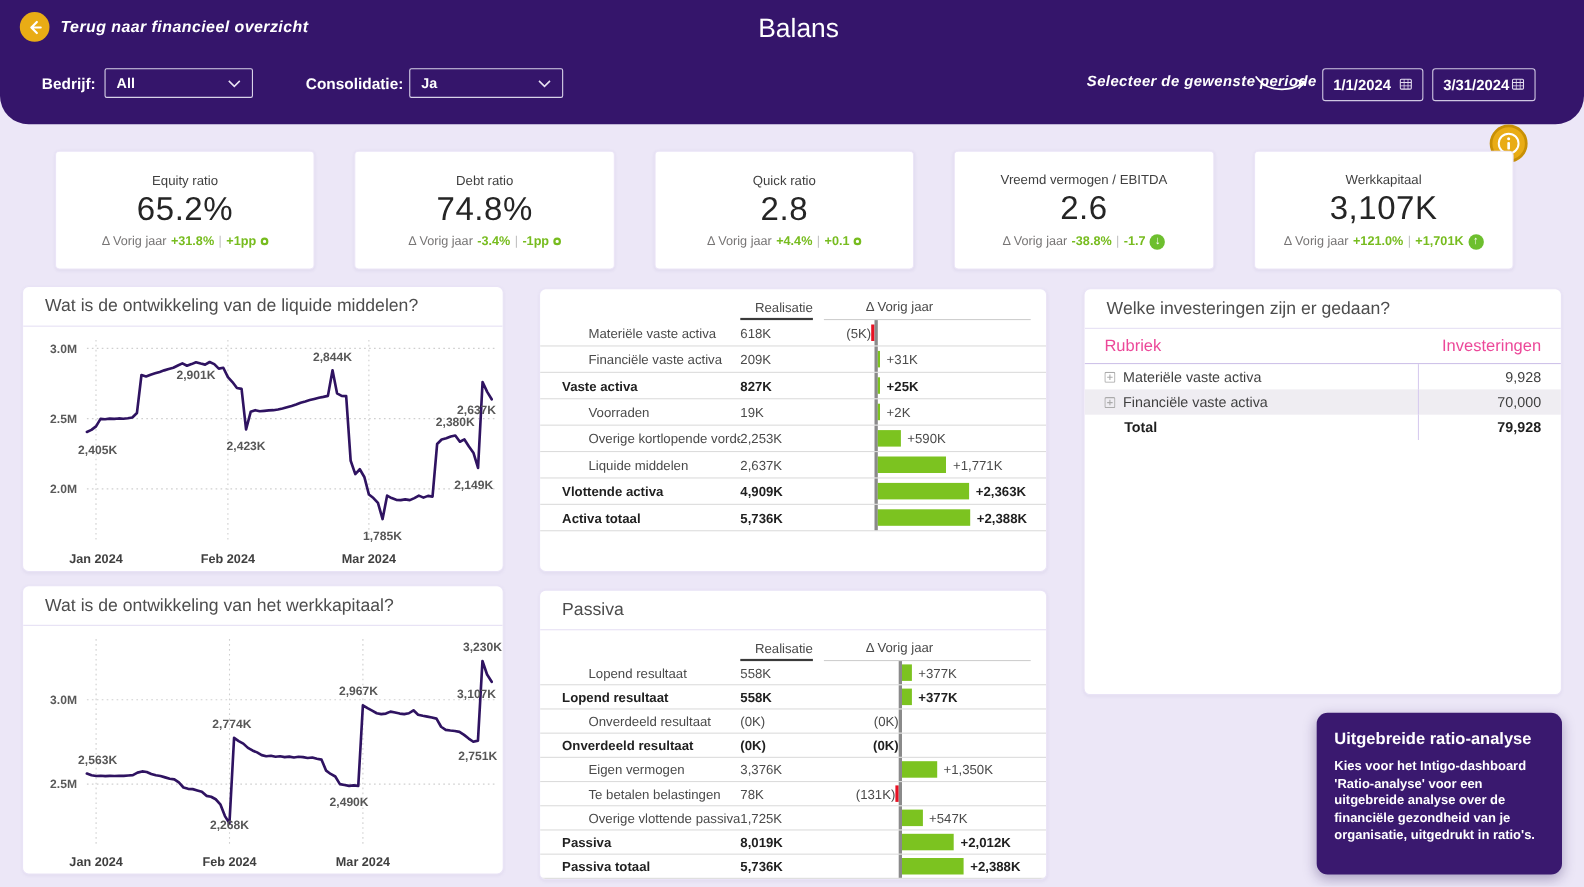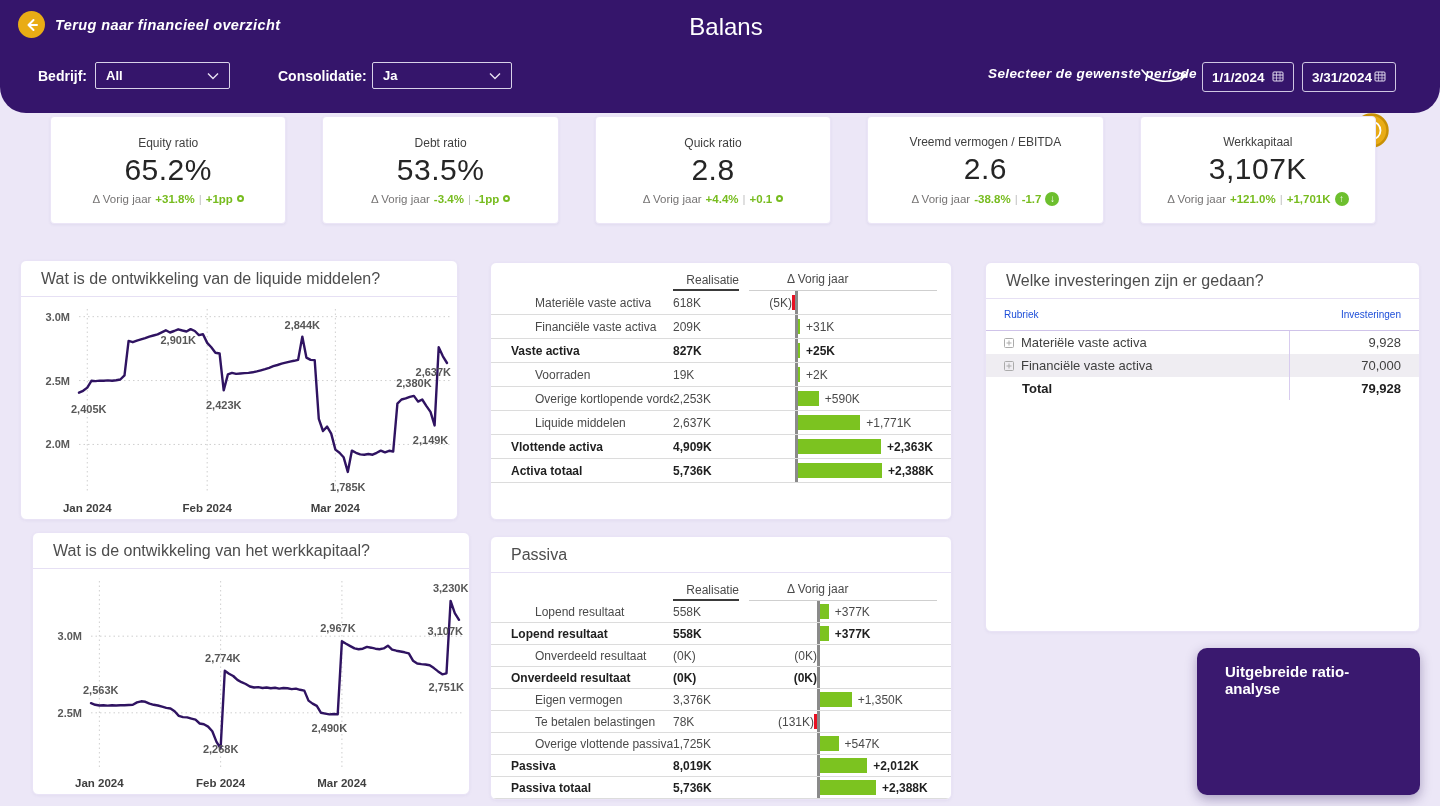--- a/index.html
+++ b/index.html
@@ -14,21 +14,21 @@
   .back-label{font-size:14.5px}
   .page-title{position:absolute;left:12px;right:0;top:13px;text-align:center;font-size:24px;font-weight:400;color:#fff}
   .flabel{position:absolute;font-weight:bold;font-size:14px;color:#fff}
   .dropdown{position:absolute;display:flex;justify-content:space-between;align-items:center;border:1px solid #D8D2E8;border-radius:2px;height:27px;padding:0 10px;font-size:13px;font-weight:bold;color:#fff;cursor:pointer}
   .period-label{position:absolute;left:988px;top:66px;font-size:13.5px;color:#fff}
   .curve-arrow{position:absolute;left:1140px;top:66px}
   .datebox{position:absolute;top:62px;height:29px;display:flex;align-items:center;justify-content:space-between;border:1.5px solid #CFC7E2;border-radius:3px;padding:14px 9px;color:#fff;font-size:13.5px;font-weight:bold;cursor:pointer}
   .info-fab{position:absolute;left:1353px;top:112px;width:37px;height:37px;cursor:pointer}
 
   
-  .kpi-row{position:absolute;left:50px;top:116px;width:1326px;height:108px;display:flex;gap:36px}
+  .kpi-row{position:absolute;left:50px;top:137px;width:1326px;height:108px;display:flex;gap:36px}
   .kpi-card{flex:1;background:#fff;border:1px solid #EBE5F7;border-radius:4px;box-shadow:0 1px 3px rgba(70,50,130,.07);
             display:flex;flex-direction:column;align-items:center;justify-content:center;gap:3px}
   .kpi-title{font-size:12px;color:#3F3F3F}
   .kpi-value{font-size:30px;color:#252525;letter-spacing:.5px}
   .kpi-delta{font-size:11.5px;color:#767474;display:flex;align-items:center;gap:4px;margin-top:3px}
   .kd-green{color:#77BC1F;font-weight:bold}
   .kd-sep{color:#BFBFBF}
   .ic-ring{width:7px;height:7px;border:2px solid #77BC1F;border-radius:50%;display:inline-block}
   .ic-circle{width:14px;height:14px;border-radius:50%;background:#6DBF2E;color:#fff;font-size:10px;font-weight:bold;display:inline-flex;align-items:center;justify-content:center;line-height:1}
 
@@ -51,32 +51,32 @@
   .tneg{flex:0 0 56px;display:flex;justify-content:flex-end;align-items:center}
   .rows9 .tneg{flex-basis:78px}
   .trow.bold .tneg{font-weight:bold;color:#1F1F1F}
   .taxis{flex:0 0 3px;align-self:stretch;background:#8A8A8A}
   .tbar{flex:1;display:flex;align-items:center;gap:6px}
   .trow.bold .tbar{font-weight:bold;color:#1F1F1F}
   .bar{height:15px;background:#7CC320}
   .negbar{height:15px;background:#E81123}
 
   
-  .inv-head{display:flex;align-items:center;height:32px;padding:0 18px;font-size:10px;color:#1d4ed8;border-bottom:1px solid #CFC3E9}
+  .inv-head{display:flex;align-items:center;height:32px;padding:0 18px;font-size:15px;color:#ec4899;border-bottom:1px solid #CFC3E9}
   .inv-head .iname{flex:1}
   .inv-head .ival{border-left:none}
   .inv-row{display:flex;align-items:center;height:23px;padding:0 18px;font-size:13px;color:#3F3F3F;cursor:pointer}
   .inv-row.selected{background:#EFEDF2}
   .inv-row.total .iname{font-weight:bold;padding-left:18px;color:#1F1F1F}
   .inv-row.total .ival{font-weight:bold;color:#1F1F1F}
   .iname{flex:1;display:flex;align-items:center;gap:7px}
   .ival{flex:0 0 112px;align-self:stretch;display:flex;align-items:center;justify-content:flex-end;border-left:1px solid #D8CCEF}
 
   
-  .ratio-box{position:absolute;left:1197px;top:648px;width:223px;height:147px;background:#3A196F;border-radius:10px;color:#fff;padding:15px 28px;box-shadow:0 4px 12px rgba(40,20,90,.35);cursor:pointer}
+  .ratio-box{position:absolute;left:1197px;top:648px;width:223px;height:147px;background:#3A196F;border-radius:10px;color:#fff;padding:15px 16px;box-shadow:0 4px 12px rgba(40,20,90,.35);cursor:pointer}
   .rb-title{font-size:15px;font-weight:bold;margin-bottom:9px}
   .rb-body{font-size:11.8px;font-weight:bold;line-height:1.33}
 
   
   svg text{font-family:"Liberation Sans",sans-serif}
   .ax{font-size:11px;font-weight:bold;fill:#595959}
   .axm{font-size:11.5px;font-weight:bold;fill:#3F3F3F}
   .lbl{font-size:11px;font-weight:bold;fill:#575757}
 </style>
 </head>
@@ -154,21 +154,21 @@
     <div class="kpi-delta">
       <span>Δ Vorig jaar</span>
       <span class="kd-green">+31.8%</span>
         <span class="kd-sep">|</span>
         <span class="kd-green">+1pp</span>
       <span class="ic-ring"></span>
     </div>
   </div>
   <div class="kpi-card">
     <div class="kpi-title">Debt ratio</div>
-    <div class="kpi-value">53.5%</div>
+    <div class="kpi-value">74.8%</div>
     <div class="kpi-delta">
       <span>Δ Vorig jaar</span>
       <span class="kd-green">-3.4%</span>
         <span class="kd-sep">|</span>
         <span class="kd-green">-1pp</span>
       <span class="ic-ring"></span>
     </div>
   </div>
   <div class="kpi-card">
     <div class="kpi-title">Quick ratio</div>
@@ -225,21 +225,21 @@
       <text class="lbl" x="157.23595505617976" y="47.31666666666666" text-anchor="middle">2,901K</text>
       <text class="lbl" x="202.7191011235955" y="112.39444444444445" text-anchor="middle">2,423K</text>
       <text class="lbl" x="281.28089887640454" y="31.6" text-anchor="middle">2,844K</text>
       <text class="lbl" x="326.76404494382024" y="193.91666666666666" text-anchor="middle">1,785K</text>
       <text class="lbl" x="392.92134831460675" y="89.88888888888889" text-anchor="middle">2,380K</text>
       <text class="lbl" x="409.59550561797755" y="147.40555555555557" text-anchor="middle">2,149K</text>
       <text class="lbl" x="430" y="79.05" text-anchor="end">2,637K</text>
     </svg>
 </section>
 
-<section class="card" style="left:32px;top:532px;width:438px;height:263px">
+<section class="card" style="left:20px;top:532px;width:438px;height:263px">
   <div class="card-title">Wat is de ontwikkeling van het werkkapitaal?</div>
   <svg id="chart1" width="438" height="225">
       <line x1="58" y1="143.81967213114754" x2="430" y2="143.81967213114754" stroke="#CFCFCF" stroke-dasharray="1.5,3"></line>
       <text class="ax" x="49" y="147.81967213114754" text-anchor="end">2.5M</text>
       <line x1="58" y1="67.18032786885246" x2="430" y2="67.18032786885246" stroke="#CFCFCF" stroke-dasharray="1.5,3"></line>
       <text class="ax" x="49" y="71.18032786885246" text-anchor="end">3.0M</text>
       <line x1="66.36363636363636" y1="12" x2="66.36363636363636" y2="199" stroke="#CFCFCF" stroke-dasharray="1.5,3"></line>
       <text class="axm" x="66.36363636363636" y="218" text-anchor="middle">Jan 2024</text>
       <line x1="187.63636363636363" y1="12" x2="187.63636363636363" y2="199" stroke="#CFCFCF" stroke-dasharray="1.5,3"></line>
       <text class="axm" x="187.63636363636363" y="218" text-anchor="middle">Feb 2024</text>
@@ -479,13 +479,14 @@
     <span class="iname">
           <span>Total</span>
         </span>
     <span class="ival">79,928</span>
   </div>
     </div>
 </section>
 
 <aside class="ratio-box">
   <div class="rb-title">Uitgebreide ratio-analyse</div>
+  <div class="rb-body">Kies voor het Intigo-dashboard 'Ratio-analyse' voor een uitgebreide analyse over de financiële gezondheid van je organisatie, uitgedrukt in ratio's.</div>
 </aside>
 
 </body></html>

